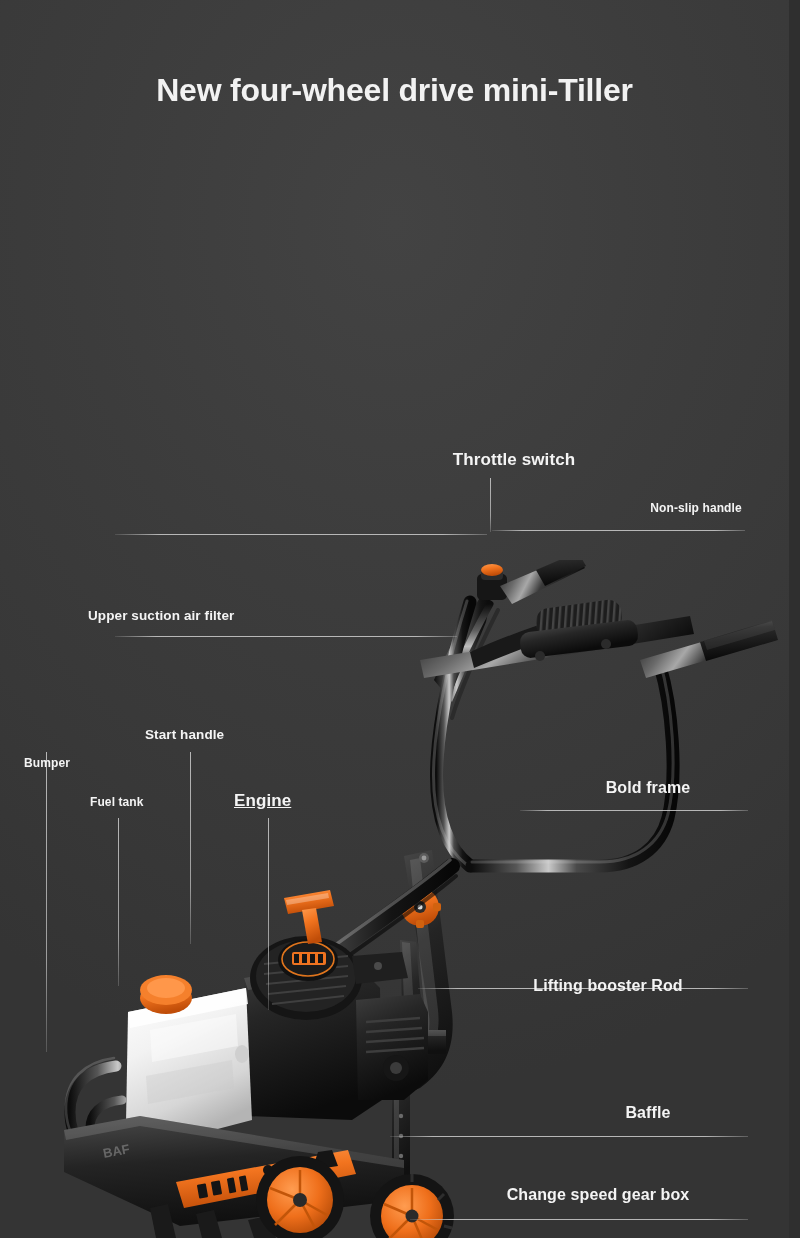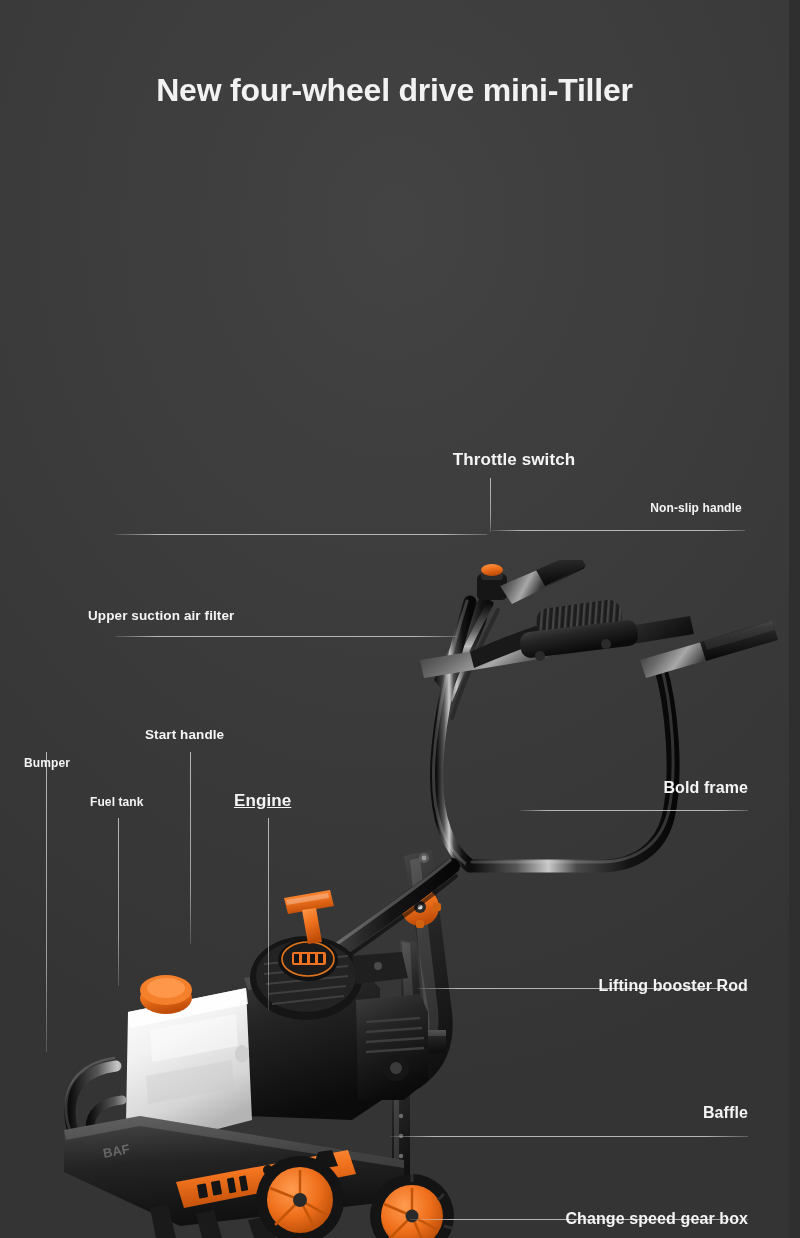--- a/index.html
+++ b/index.html
@@ -29,21 +29,21 @@
   .lbl {
     position:absolute; color:#f4f4f4; font-weight:bold;
     white-space:pre-line; line-height:1.25; letter-spacing:.1px;
   }
   .lbl.sz-xs { font-size:11px; }
   .lbl.sz-s  { font-size:12px; }
   .lbl.sz-m  { font-size:13.5px; }
   .lbl.sz-l  { font-size:16px; }
   .lbl.sz-xl { font-size:17px; }
   .lbl.ctr { text-align:center; }
-  .lbl.rgt { text-align:right; }
+  .lbl.rgt { text-align:center; }
   
   .lead-h {
     position:absolute; height:1px;
     background:linear-gradient(90deg, rgba(190,190,190,.15) 0%, rgba(205,205,205,.85) 12%, rgba(205,205,205,.85) 88%, rgba(190,190,190,.3) 100%);
   }
   .lead-v {
     position:absolute; width:1px;
     background:linear-gradient(180deg, rgba(205,205,205,.85) 0%, rgba(200,200,200,.7) 70%, rgba(185,185,185,.25) 100%);
   }
   
@@ -365,15 +365,15 @@
   <div class="lbl sz-s" style="left:90px; top:795px;">Fuel tank</div>
 
   <div class="lbl sz-xl" style="left:234px; top:790px;text-decoration:underline;">Engine</div>
 
   <div class="lbl sz-l rgt" style="left:548px; top:778px; width:200px;">Bold frame</div>
 
   <div class="lbl sz-l rgt" style="left:468px; top:976px; width:280px;">Lifting booster Rod</div>
 
   <div class="lbl sz-l rgt" style="left:548px; top:1103px; width:200px;">Baffle</div>
 
-  <div class="lbl sz-l rgt" style="left:448px; top:1185px; width:300px;margin-top:24px;">Change speed gear box</div>
+  <div class="lbl sz-l rgt" style="left:448px; top:1185px; width:300px;">Change speed gear box</div>
 
 </div>
 
 </body></html>

